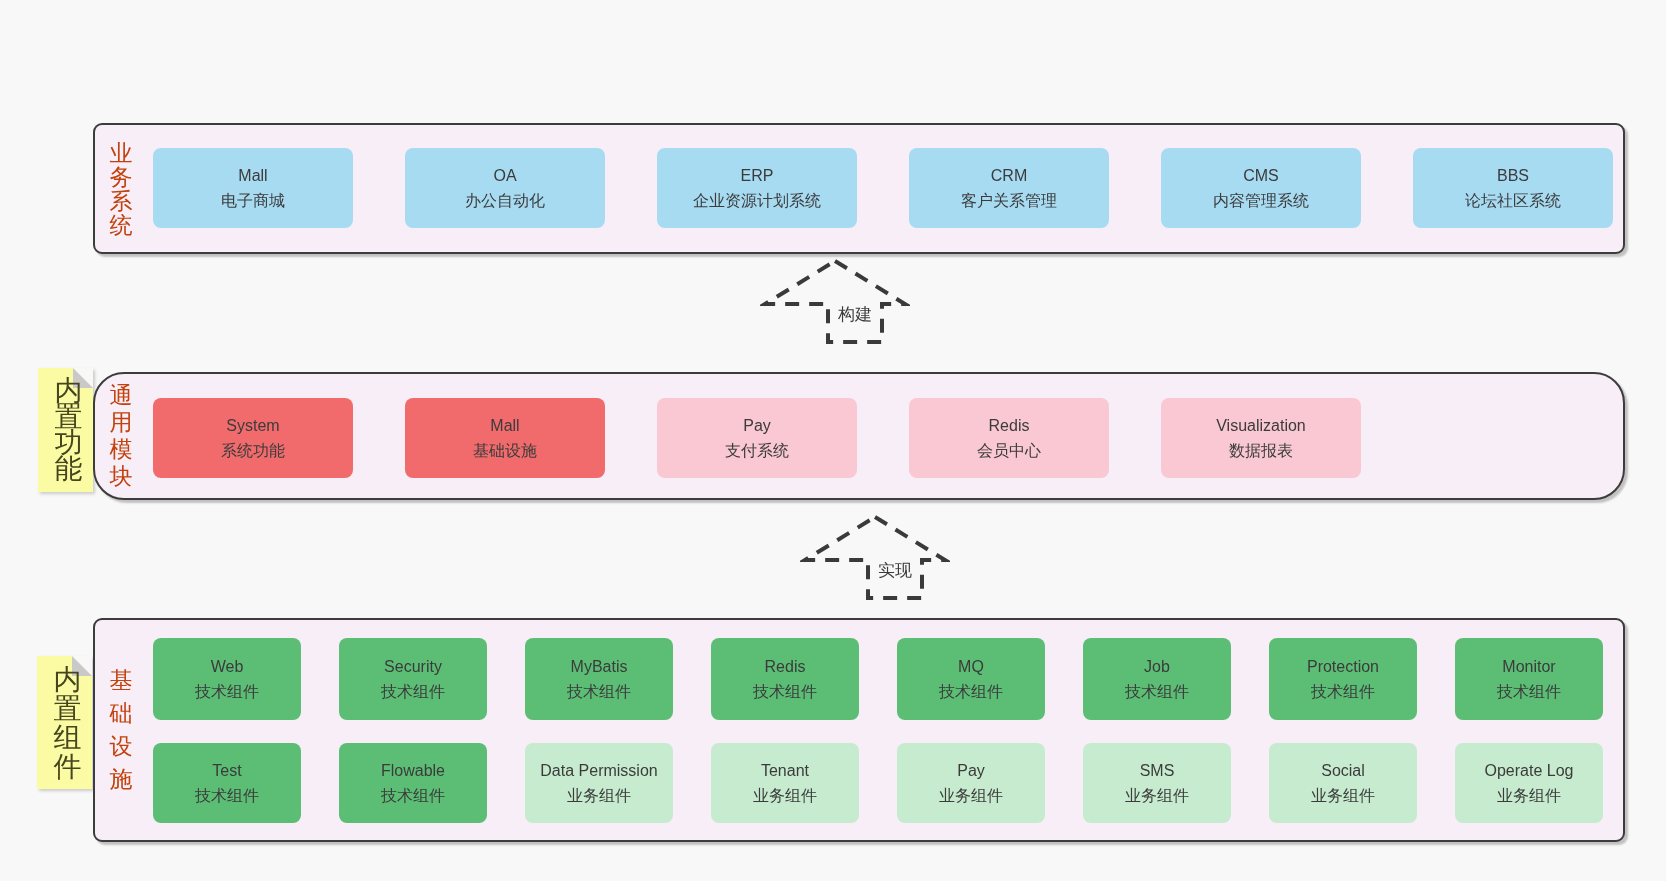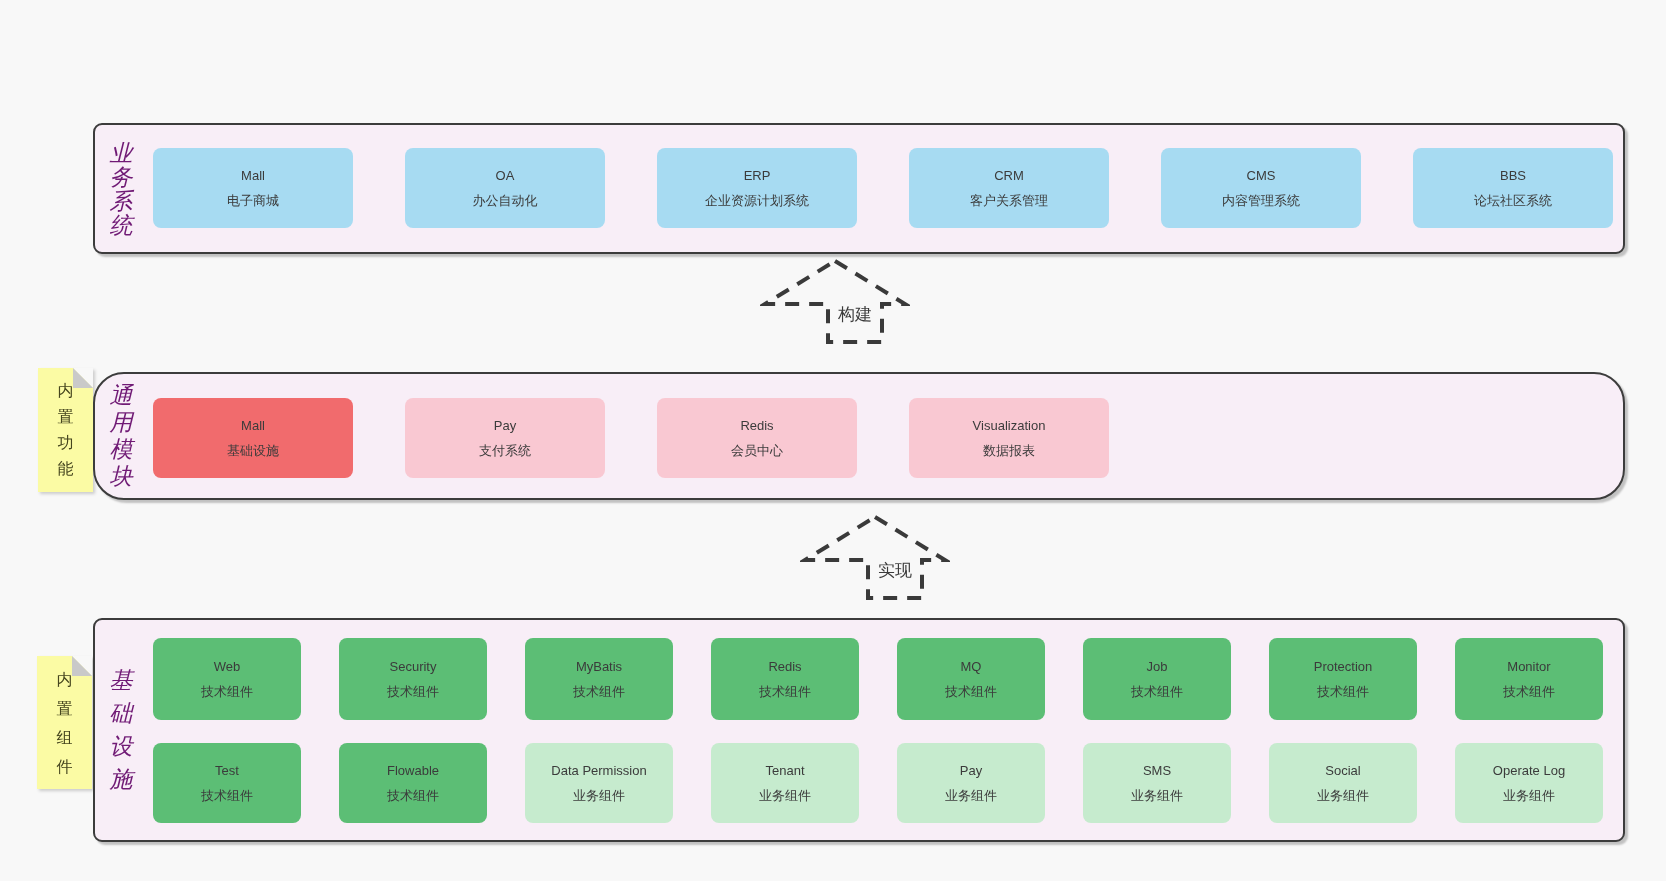--- a/index.html
+++ b/index.html
@@ -24,41 +24,41 @@
   }
   #sec-business   { top:123px; height:131px; }
   #sec-modules    { top:372px; height:128px;border-radius:31px; }
   #sec-components { top:618px; height:224px; }
 
   
   .v-label {
     position:absolute; left:26px; top:50%;
     transform:translate(-50%,-50%);
     width:26px; word-break:break-all; text-align:center;
-    font-size:23px; color:#701a75;font-style:italic;
+    font-size:23px; color:#c2410c;
   }
   #sec-business   .v-label { line-height:24px; }
   #sec-modules    .v-label { line-height:27px; }
   #sec-components .v-label { line-height:33px; }
 
   
   .row { position:absolute; left:58px; display:flex; }
   .gap-wide   { gap:52px; }
   .gap-narrow { gap:38px; }
   #sec-business .row  { top:23px; }
   #sec-modules .row   { top:24px; }
   #sec-components .row-1 { top:18px; }
   #sec-components .row-2 { top:123px; }
 
   .box {
     flex:0 0 auto;
     display:flex; flex-direction:column;
     align-items:center; justify-content:center;
     border-radius:8px;
-    font-size:13px; line-height:25px;
+    font-size:16px; line-height:25px;
     text-align:right; padding:0 9px;
   }
   .w-wide   { width:200px; height:80px; }
   .w-narrow { width:148px; height:82px; }
   #sec-components .row-2 .box { height:80px; }
 
   .c-blue       { background:var(--blue,#a7dbf2); }
   .c-red        { background:var(--red,#f16b6d); }
   .c-pink       { background:var(--pink,#f9c8d2); }
   .c-green      { background:var(--green,#5cbe75); }
@@ -70,21 +70,21 @@
     background:var(--sticky,#fbfba4);
     box-shadow:2px 2px 3px rgba(0,0,0,0.18);
   }
   #sticky-modules    { left:38px; top:368px; height:124px; }
   #sticky-components { left:37px; top:656px; height:133px; }
   .fold { position:absolute; top:0; right:0; display:block; }
   .sticky-text {
     position:absolute; left:50%; top:50%;
     transform:translate(-50%,-50%);
     width:22px; word-break:break-all; text-align:center;
-    font-size:16px; color:#45451e;
+    font-size:28px; color:#45451e;
   }
   #sticky-modules    .sticky-text { line-height:26px; }
   #sticky-components .sticky-text { line-height:29px; }
 
   
   .arrow { position:absolute; width:150px; height:90px; }
   #arrow-build { left:760px; top:256px; }
   #arrow-impl  { left:800px; top:512px; }
   .arrow svg { position:absolute; left:0; top:0; }
   .arrow-label {
@@ -147,20 +147,24 @@
   <svg width="150" height="90" viewBox="0 0 150 90">
     <path d="M75,5 L145,48 L122,48 L122,86 L68,86 L68,48 L5,48 Z" fill="none" stroke="#3a3a3a" stroke-width="4" stroke-dasharray="14 10"></path>
   </svg>
   <span class="arrow-label">构建</span>
 </div>
 
 <section class="container" id="sec-modules">
   <span class="v-label">通用模块</span>
   <div class="row gap-wide">
       <div class="box w-wide c-red">
+        <div>System</div>
+        <div>系统功能</div>
+      </div>
+      <div class="box w-wide c-red">
         <div>Mall</div>
         <div>基础设施</div>
       </div>
       <div class="box w-wide c-pink">
         <div>Pay</div>
         <div>支付系统</div>
       </div>
       <div class="box w-wide c-pink">
         <div>Redis</div>
         <div>会员中心</div>

